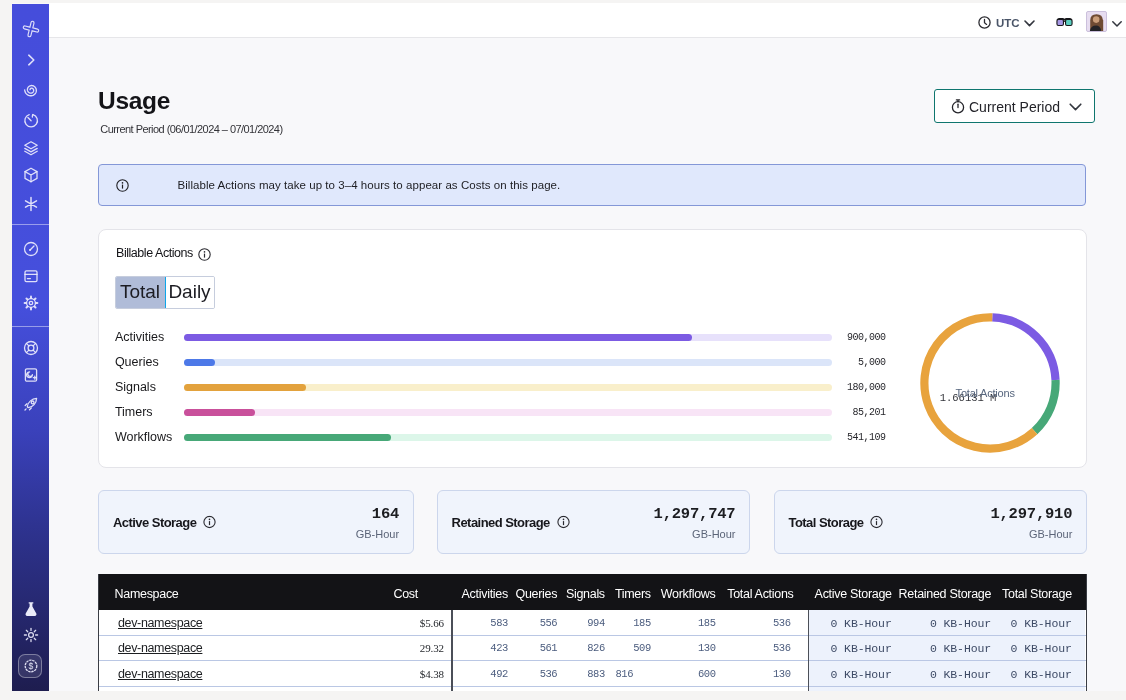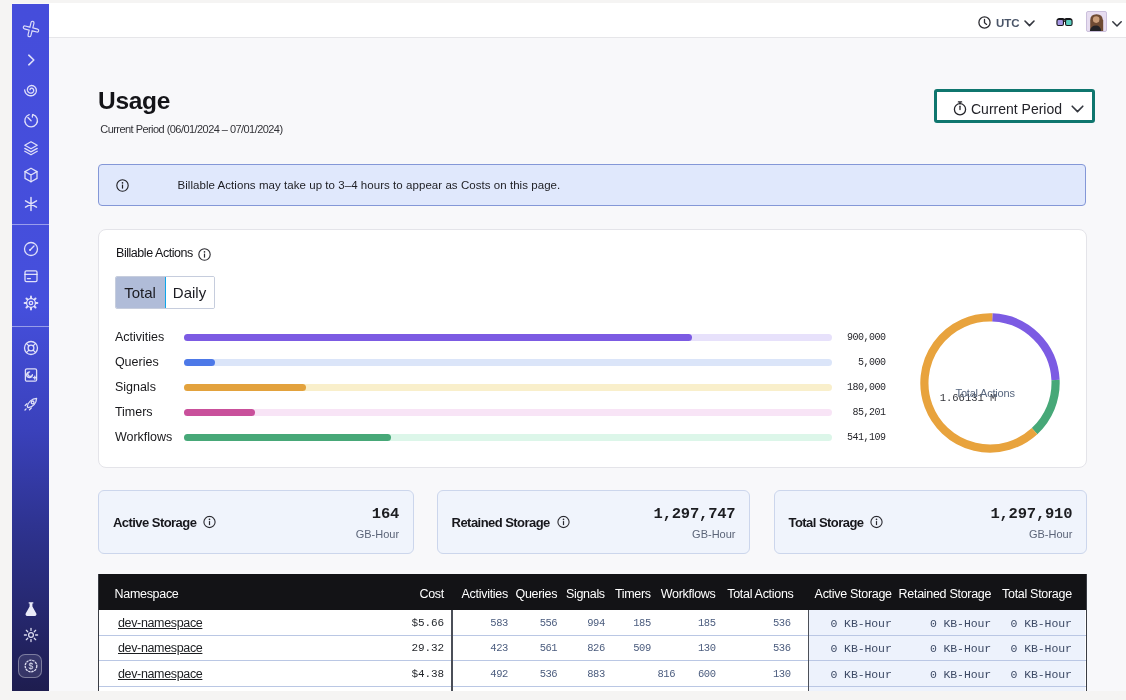--- a/index.html
+++ b/index.html
@@ -6,46 +6,46 @@
   html,body { width:1126px; height:700px; overflow:hidden; }
   body { background:#f5f4f3; font-family:"Liberation Sans", sans-serif; position:relative; }
   .app { position:absolute; left:12px; top:3px; width:1114px; height:688px; background:#f8f8fa; overflow:hidden; }
   .sidebar { position:absolute; left:0; top:1px; width:37px; height:687px;
     background:linear-gradient(180deg,#454ddb 0%,#454fdc 44%,#3a41bb 62%,#2e3390 76%,#1e1d4f 100%); }
   .sicon { position:absolute; left:50%; transform:translate(-50%,-50%); }
   .sdiv { position:absolute; left:0; width:37px; height:1px; background:rgba(255,255,255,0.45); }
   .header { position:absolute; left:37px; top:0; width:1077px; height:34.5px; background:#ffffff; border-bottom:1px solid #e6e6e9; }
   .h1 { position:absolute; left:86px; top:83.8px; font-size:24.5px; font-weight:700; color:#141418; letter-spacing:-0.3px; }
   .subtitle { position:absolute; left:88.3px; top:119.5px; font-size:11px; letter-spacing:-0.55px; color:#333338; }
-  .period-btn { position:absolute; left:922px; top:85.5px; width:160.5px; height:34px; background:#fff; border:3px solid #0f766e; border-radius:3px; }
+  .period-btn { position:absolute; left:922px; top:85.5px; width:160.5px; height:34px; background:#fff; border:1px solid #0f766e; border-radius:3px; }
   .banner { position:absolute; left:86px; top:160.5px; width:987.5px; height:42px; background:#e0e8fc; border:1px solid #8497d7; border-radius:4px; }
   .banner-text { position:absolute; left:121.5px; top:175.5px; font-size:11.5px; letter-spacing:0.05px; color:#1d1d22;margin-left:44px; }
   .card { position:absolute; left:86px; top:226px; width:988.5px; height:239px; background:#fff; border:1px solid #e4e4e9; border-radius:8px; }
   .card-title { position:absolute; left:104px; top:243.2px; font-size:12.5px; font-weight:400; letter-spacing:-0.45px; color:#131317; }
   .toggle { position:absolute; left:102.5px; top:272.8px; display:flex; border:1px solid #c6cddd; border-radius:2px; overflow:hidden; }
-  .tg { width:49px; height:31px; font-size:15px; display:flex; align-items:center; justify-content:center; color:#1c1c22; }
+  .tg { width:49px; height:31px; font-size:19px; display:flex; align-items:center; justify-content:center; color:#1c1c22; }
   .tg.sel { background:#b0bcd8; font-weight:400; }
   .tg.uns { background:#fff; border-left:1px solid #0ea5e9; }
   .bar-label { position:absolute; left:102.9px; font-size:12.5px; color:#18181b; }
   .track { position:absolute; left:172.2px; width:648.2px; height:7px; border-radius:3.5px; }
   .fill { position:absolute; left:0; top:0; height:7px; border-radius:3.5px; }
   .bar-val { position:absolute; font-family:"Liberation Mono", monospace; font-size:10px; letter-spacing:-0.5px; color:#27272c; width:80px; text-align:right; left:793.6px; }
   .scard { position:absolute; top:487.3px; height:63.6px; background:#f0f4fc; border:1px solid #ccd6ec; border-radius:6px; }
   .scard .lbl { position:absolute; left:14px; top:50%; transform:translateY(-50%); font-size:13px; font-weight:700; letter-spacing:-0.55px; color:#17171c; display:flex; align-items:center; gap:7px; }
   .scard .val { position:absolute; right:13.5px; top:14px; font-family:"Liberation Mono", monospace; font-size:15.5px; letter-spacing:-0.2px; font-weight:700; color:#1c1d21; }
   .scard .unit { position:absolute; right:13.5px; top:37px; font-size:11px; color:#5b6478; }
   .table { position:absolute; left:86px; top:571.2px; width:989px; height:116.8px; border-left:1.5px solid #3a3d44; border-right:1.5px solid #3a3d44; }
   .thead { position:absolute; left:0; top:0; width:100%; height:36.3px; background:#131316; }
   .th { position:absolute; color:#fff; font-size:12.5px; font-weight:400; top:12.5px; letter-spacing:-0.3px; }
   .trow { position:absolute; left:0; width:100%; height:25.4px; border-bottom:1px solid #bac7e4; }
   .storage-bg { position:absolute; left:710px; top:36.3px; width:276px; height:80.5px; background:#edf2fc; }
   .vsep { position:absolute; top:36.3px; width:1.2px; height:80.5px; background:#4b4f58; }
   .td { position:absolute; font-family:"Liberation Mono", monospace; top:6.5px; }
   .num { font-size:10.5px; letter-spacing:-0.45px; color:#4b5c7e; }
-  .costv { font-size:11px; letter-spacing:-0.1px; color:#1f2227; }
+  .costv { font-size:11px; letter-spacing:-0.1px; color:#1f2227;font-family:Liberation Serif, serif; }
   .stov { font-size:11.5px; letter-spacing:-0.1px; color:#3e4b66; }
   .ns { position:absolute; left:19px; top:5.5px; font-size:12.5px; letter-spacing:-0.35px; color:#1c1e21; text-decoration:underline; font-family:"Liberation Sans", sans-serif; }
   .mono { font-family:"Liberation Mono", monospace; }
 </style>
 </head>
 <body>
 <div class="app">
   <div class="sidebar" id="sidebar">
       <svg class="sicon" style="top:25px" width="18" height="18" viewBox="0 0 18 18">
         <g transform="rotate(14 9 9)">
@@ -294,33 +294,33 @@
         <span class="td stov" style="right:94.9px">0 KB-Hour</span>
         <span class="td stov" style="right:14.2px">0 KB-Hour</span>
       </div>
       <div class="trow" style="top:87.1px"></div>
       <div style="position:absolute;top:87.1px;width:100%;height:25.4px">
         <span class="ns">dev-namespace</span>
         <span class="td costv" style="right:642px">$4.38</span>
         <span class="td num" style="right:578.1px">492</span>
         <span class="td num" style="right:528.8px">536</span>
         <span class="td num" style="right:481.2px">883</span>
-        <span class="td num" style="right:411px">816</span>
+        <span class="td num" style="right:453px">816</span>
         <span class="td num" style="right:370.5px">600</span>
         <span class="td num" style="right:295.5px">130</span>
         <span class="td stov" style="right:194.3px">0 KB-Hour</span>
         <span class="td stov" style="right:94.9px">0 KB-Hour</span>
         <span class="td stov" style="right:14.2px">0 KB-Hour</span>
       </div>
       <div class="trow" style="top:112.5px"></div>
       <div class="vsep" style="left:352.4px"></div>
       <div class="vsep" style="left:709px"></div>
       <div class="thead"></div>
       <div class="th" style="left:15.5px">Namespace</div>
-      <div class="th" style="right:642px">Cost</div>
+      <div class="th" style="right:668px">Cost</div>
       <div class="th" style="right:578.1px">Activities</div>
       <div class="th" style="right:528.8px">Queries</div>
       <div class="th" style="right:481.2px">Signals</div>
       <div class="th" style="right:435.2px">Timers</div>
       <div class="th" style="right:370.5px">Workflows</div>
       <div class="th" style="right:292.5px">Total Actions</div>
       <div class="th" style="right:194.3px">Active Storage</div>
       <div class="th" style="right:94.9px">Retained Storage</div>
       <div class="th" style="right:14.2px">Total Storage</div>
     </div>

